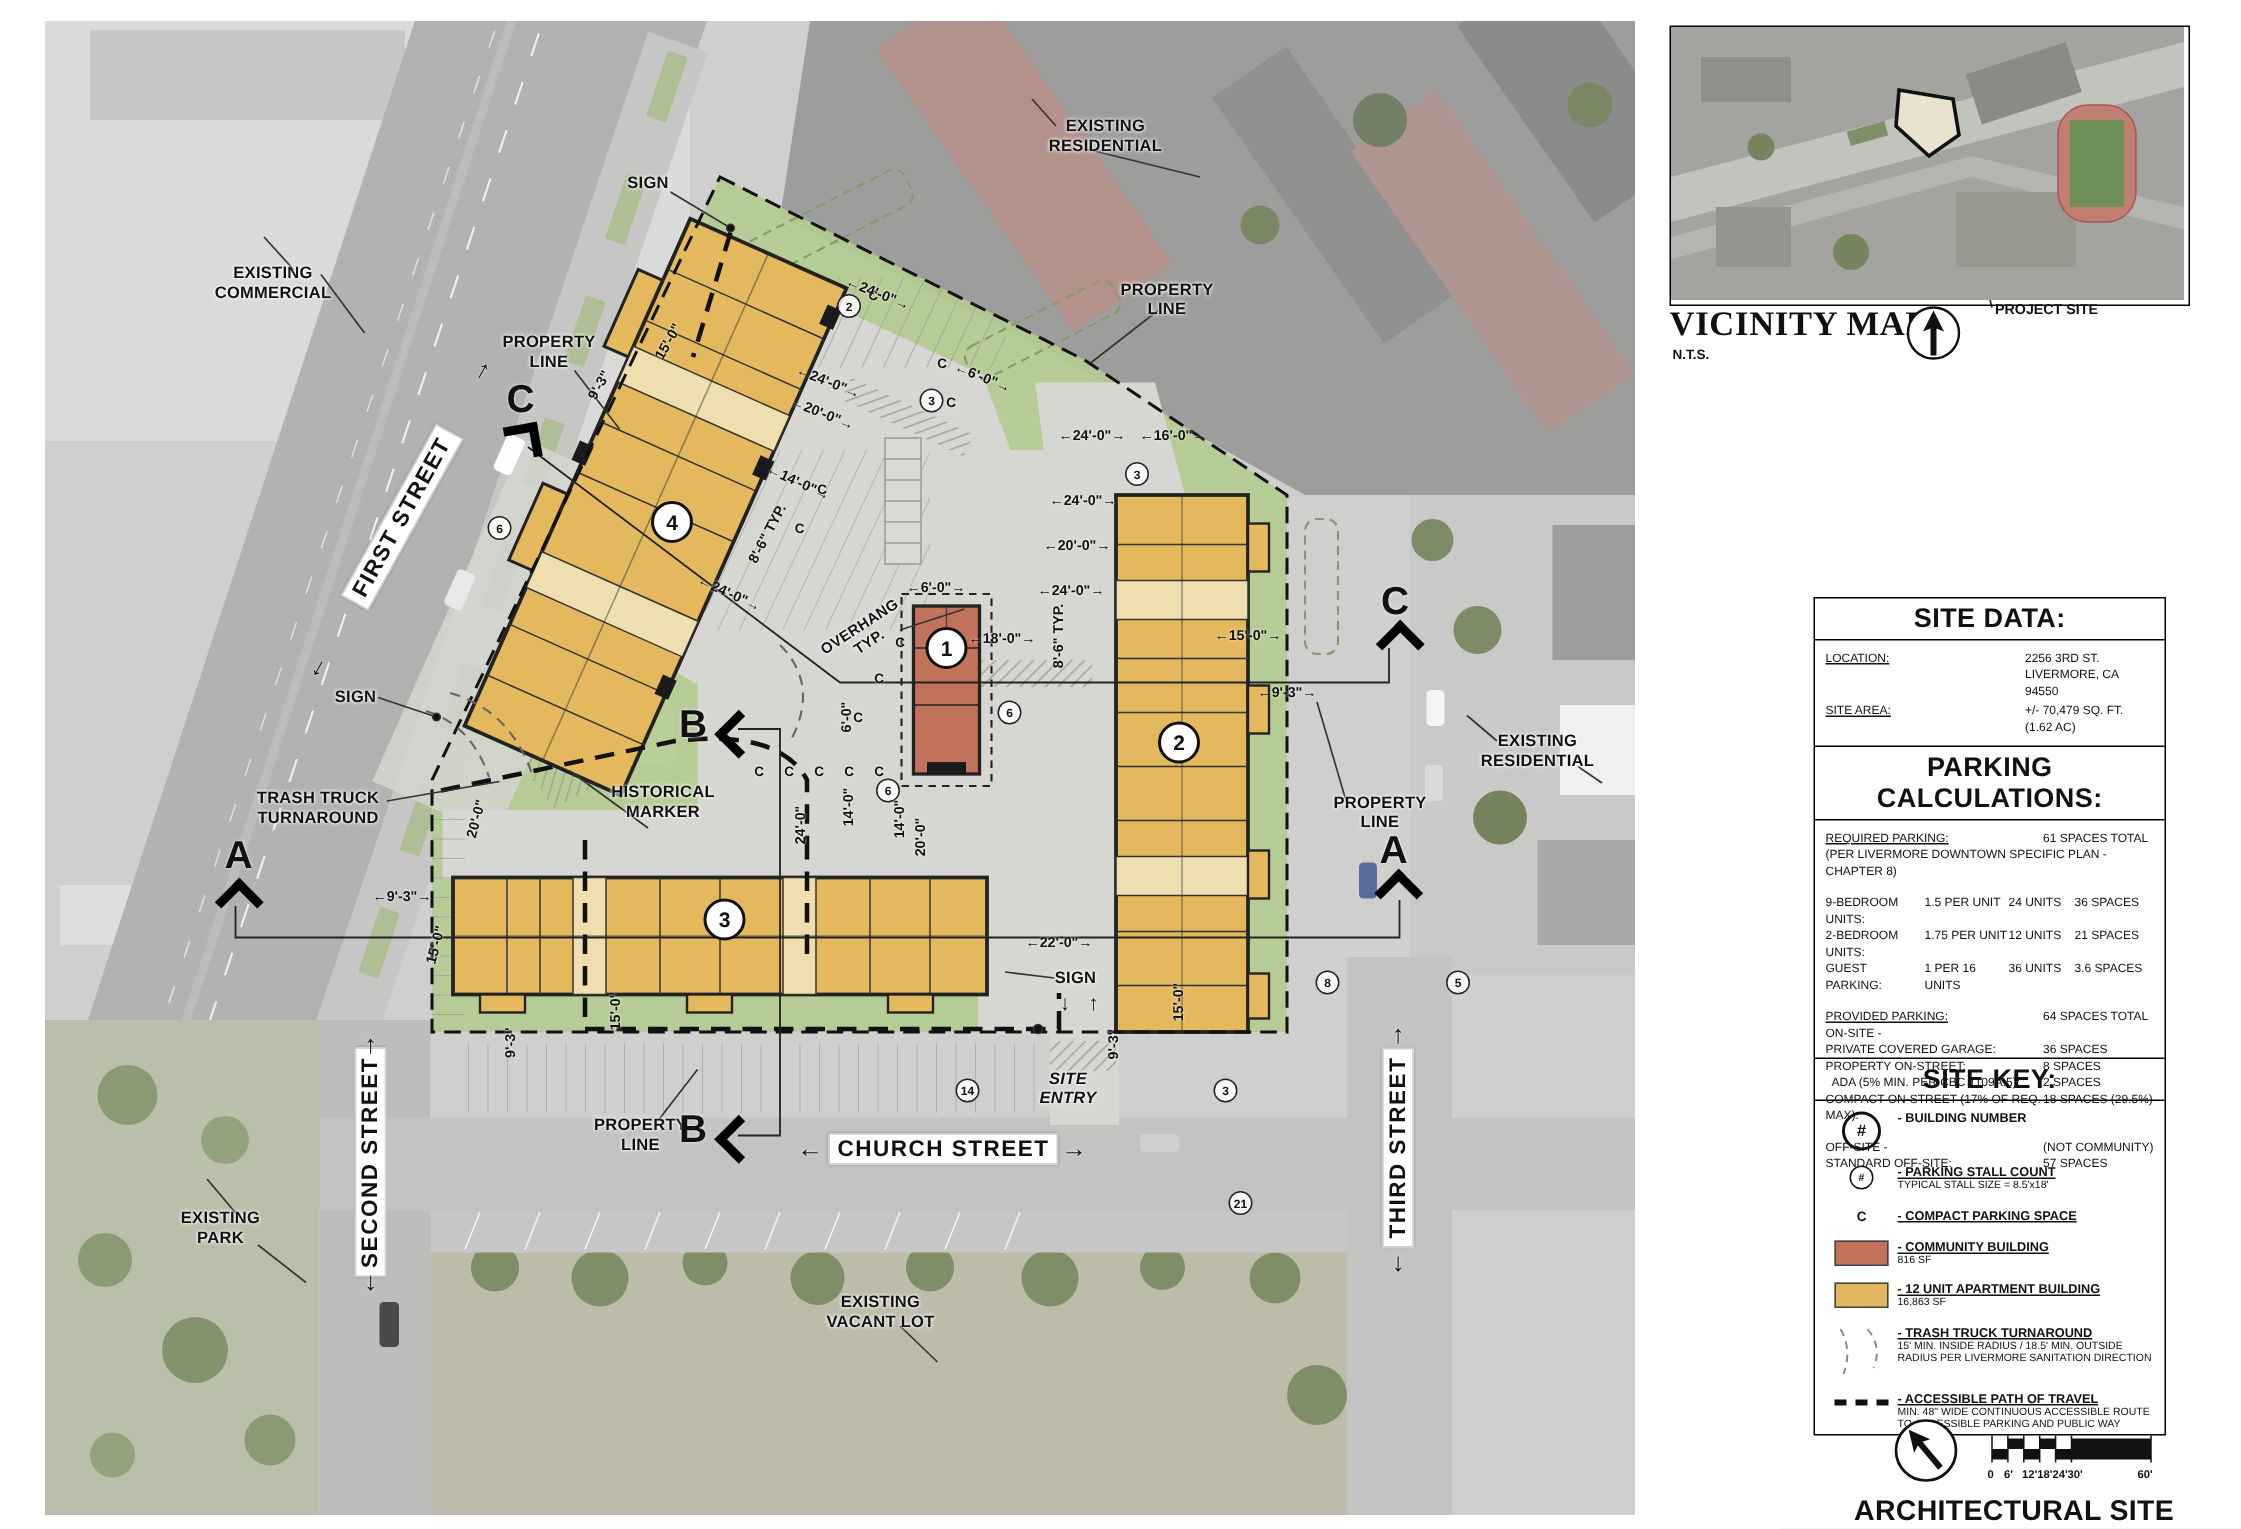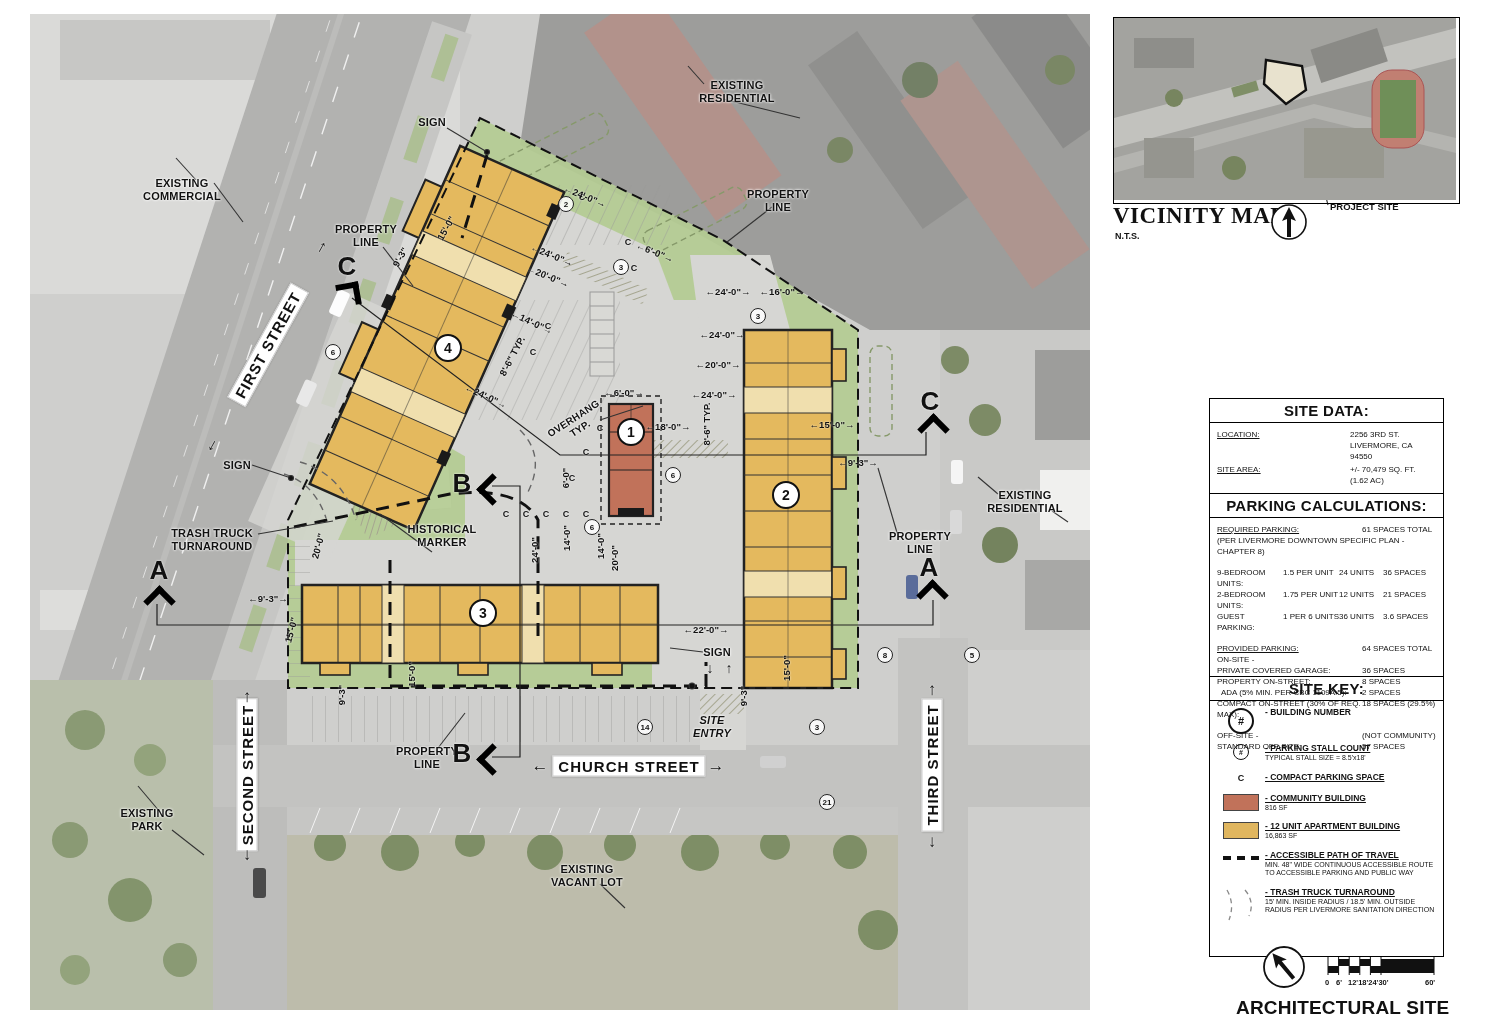--- a/index.html
+++ b/index.html
@@ -25,21 +25,21 @@
         background:#fff;font-size:14px;font-weight:bold;display:flex;align-items:center;
         justify-content:center;transform:translate(-50%,-50%);}
   .cmark{position:absolute;font-size:9px;font-weight:bold;transform:translate(-50%,-50%);
          text-shadow:0 0 2px #fff;}
   .secL{position:absolute;font-size:26px;font-weight:bold;transform:translate(-50%,-50%);
         text-shadow:0 0 2px #fff;}
   .chev{position:absolute;width:17px;height:17px;border-top:6px solid #000;
         border-left:6px solid #000;transform-origin:center;}
   
   .panel{position:absolute;left:1209px;width:233px;border:1.6px solid #000;background:#fff;}
-  .phead{border-bottom:1.6px solid #000;text-align:center;font-size:15px;font-weight:bold;
+  .phead{border-bottom:1.6px solid #000;text-align:center;font-size:18px;font-weight:bold;
          padding:3px 0;letter-spacing:.3px;}
   .phead.mid{border-top:1.6px solid #000;}
   .pbody{padding:6px 7px;font-size:8px;line-height:11px;}
   .row2{display:flex;margin-bottom:2px;}
   .row2 .l{flex:1;}
   .row2 .v{width:86px;white-space:pre-line;}
   .und{text-decoration:underline;}
   .prow{display:flex;}
   .prow .l{flex:1;}
   .prow .v{width:74px;}
@@ -529,21 +529,21 @@
         <span class="c4">36 SPACES</span>
       </div>
       <div class="urow">
         <span class="c1">2-BEDROOM UNITS:</span>
         <span class="c2">1.75 PER UNIT</span>
         <span class="c3">12 UNITS</span>
         <span class="c4">21 SPACES</span>
       </div>
       <div class="urow">
         <span class="c1">GUEST PARKING:</span>
-        <span class="c2">1 PER 6 UNITS</span>
+        <span class="c2">1 PER 16 UNITS</span>
         <span class="c3">36 UNITS</span>
         <span class="c4">3.6 SPACES</span>
       </div>
       <div class="gap"></div>
       <div class="prow">
         <span class="l und">PROVIDED PARKING:</span>
         <span class="v">64 SPACES TOTAL</span>
       </div>
       <div>ON-SITE -</div>
       <div class="prow">
@@ -552,21 +552,21 @@
       </div>
       <div class="prow">
         <span class="l">PROPERTY ON-STREET:</span>
         <span class="v">8 SPACES</span>
       </div>
       <div class="prow">
         <span class="l" style="white-space:pre;">  ADA (5% MIN. PER CBC 1109A.5):</span>
         <span class="v">2 SPACES</span>
       </div>
       <div class="prow">
-        <span class="l">COMPACT ON-STREET (30% OF REQ. MAX):</span>
+        <span class="l">COMPACT ON-STREET (17% OF REQ. MAX):</span>
         <span class="v">18 SPACES (29.5%)</span>
       </div>
       <div class="gap"></div>
       <div class="prow">
         <span class="l">OFF-SITE -</span>
         <span class="v">(NOT COMMUNITY)</span>
       </div>
       <div class="prow">
         <span class="l">STANDARD OFF-SITE:</span>
         <span class="v">57 SPACES</span>
@@ -598,37 +598,37 @@
           </span>
         <span class="keytxt"><span class="t">- COMMUNITY BUILDING</span>
           <div class="n">816 SF</div></span>
       </div>
       <div class="keyrow">
         <span class="keysym">
             <span class="swatch" style="background:#e0b65f;"></span>
           </span>
         <span class="keytxt"><span class="t">- 12 UNIT APARTMENT BUILDING</span>
           <div class="n">16,863 SF</div></span>
-      </div>
-      <div class="keyrow">
-        <span class="keysym">
-            <span class="dashsym"></span>
-          </span>
-        <span class="keytxt"><span class="t">- ACCESSIBLE PATH OF TRAVEL</span>
-          <div class="n">MIN. 48" WIDE CONTINUOUS ACCESSIBLE ROUTE TO ACCESSIBLE PARKING AND PUBLIC WAY</div></span>
       </div>
       <div class="keyrow">
         <span class="keysym">
           <svg width="36" height="34" viewBox="0 0 36 34">
             <path d="M4,2 q 8,14 2,30" fill="none" stroke="#888" stroke-width="1.3" stroke-dasharray="5 4"></path>
             <path d="M22,2 q 10,12 4,26" fill="none" stroke="#888" stroke-width="1.3" stroke-dasharray="5 4"></path>
           </svg>
         </span>
         <span class="keytxt"><span class="t">- TRASH TRUCK TURNAROUND</span>
           <div class="n">15' MIN. INSIDE RADIUS / 18.5' MIN. OUTSIDE RADIUS PER LIVERMORE SANITATION DIRECTION</div></span>
+      </div>
+      <div class="keyrow">
+        <span class="keysym">
+            <span class="dashsym"></span>
+          </span>
+        <span class="keytxt"><span class="t">- ACCESSIBLE PATH OF TRAVEL</span>
+          <div class="n">MIN. 48" WIDE CONTINUOUS ACCESSIBLE ROUTE TO ACCESSIBLE PARKING AND PUBLIC WAY</div></span>
       </div>
     </div>
   </div>
 
   <div class="abs" style="left:1261px;top:944px;width:46px;height:46px;">
     <svg width="46" height="46" viewBox="0 0 46 46">
       <circle cx="23" cy="23" r="20" fill="#fff" stroke="#111" stroke-width="1.8"></circle>
       <g transform="rotate(-40 23 23)">
         <polygon points="23,5 30,19 25,17 25,38 21,38 21,17 16,19" fill="#111"></polygon>
       </g>

